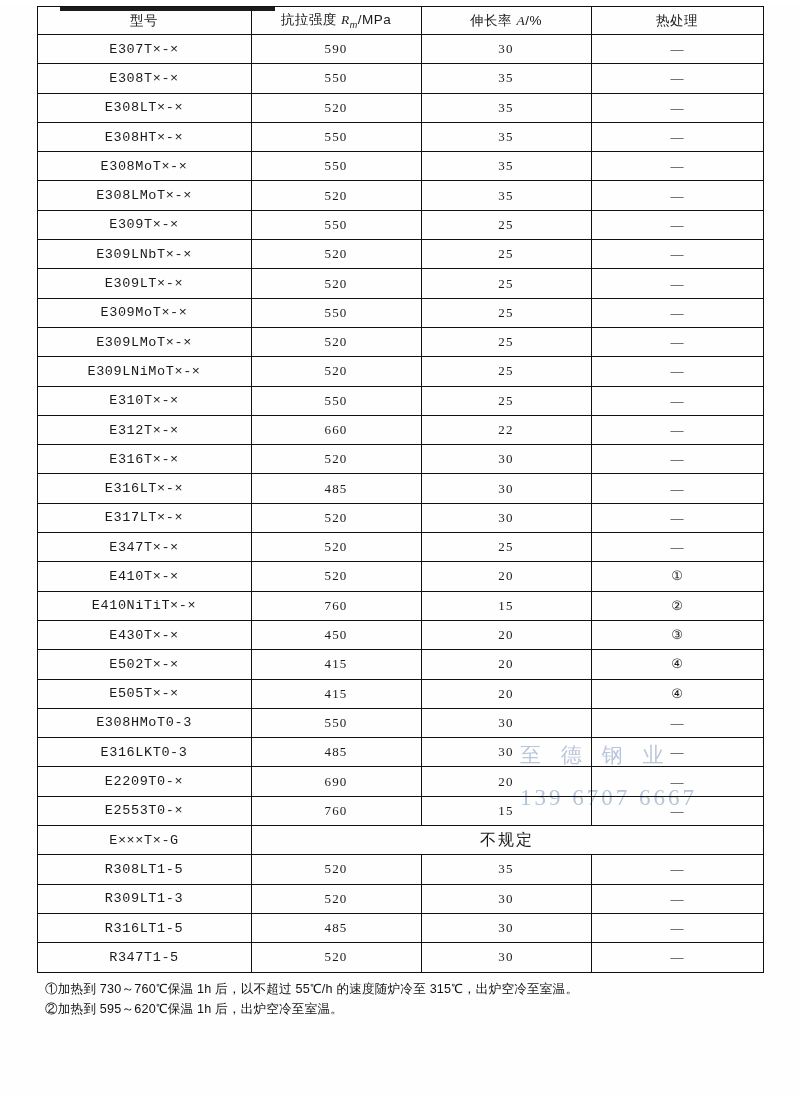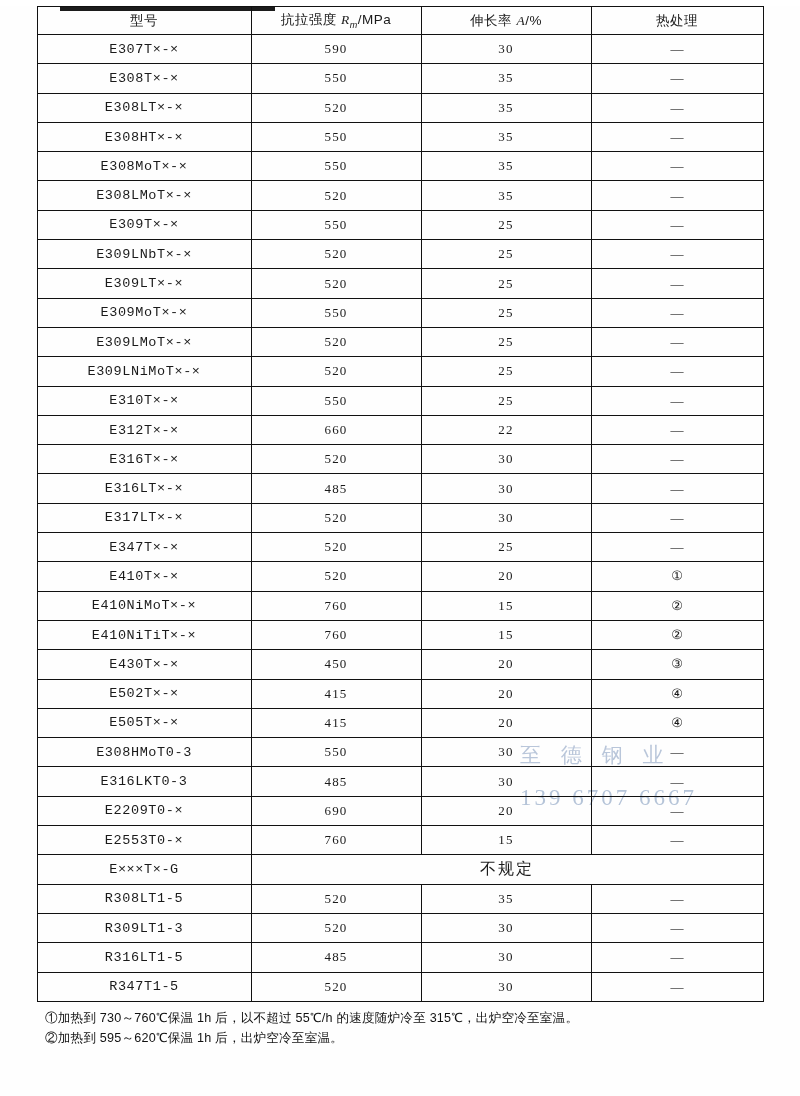--- a/index.html
+++ b/index.html
@@ -265,26 +265,20 @@
           <td class="num">25</td>
           <td class="heat">—</td>
         </tr>
         <tr>
           <td class="model">E410T×-×</td>
           <td class="num">520</td>
           <td class="num">20</td>
           <td class="heat">①</td>
         </tr>
         <tr>
-          <td class="model">E410NiMoT×-×</td>
-          <td class="num">760</td>
-          <td class="num">15</td>
-          <td class="heat">②</td>
-        </tr>
-        <tr>
           <td class="model">E410NiTiT×-×</td>
           <td class="num">760</td>
           <td class="num">15</td>
           <td class="heat">②</td>
         </tr>
         <tr>
           <td class="model">E430T×-×</td>
           <td class="num">450</td>
           <td class="num">20</td>
           <td class="heat">③</td>

